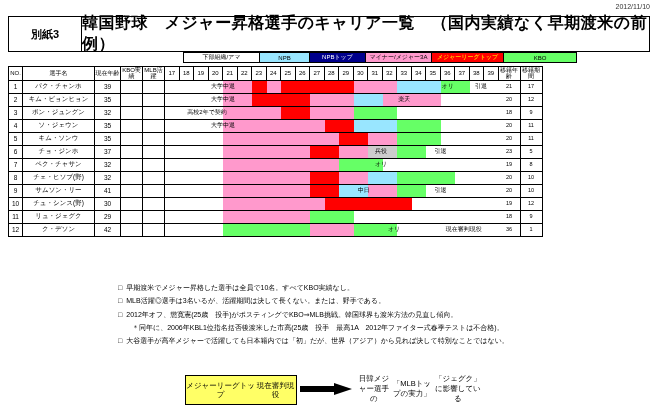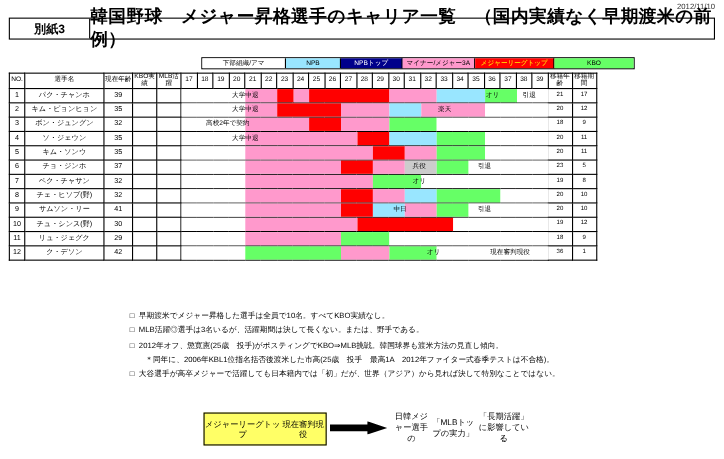--- a/index.html
+++ b/index.html
@@ -12,21 +12,21 @@
     overflow:hidden;
   }
   .page{position:relative;width:658px;height:417px;}
 
   .date{
     position:absolute;right:8px;top:3px;font-size:7px;color:#333;
   }
 
   
   .titlebar{
-    position:absolute;left:8px;top:16px;width:642px;height:20px;
+    position:absolute;left:8px;top:16px;width:642px;height:36px;
     border:1px solid #000;box-sizing:border-box;
     display:flex;align-items:stretch;
   }
   .titlebar .tag{
     width:72px;border-right:1px solid #000;
     display:flex;align-items:center;justify-content:center;
     font-weight:bold;font-size:11px;
   }
   .titlebar .ttl{
     flex:1;display:flex;align-items:center;justify-content:center;
@@ -407,16 +407,16 @@
       <span>現在審判現役</span>
     </div>
   <svg class="arrow" viewBox="0 0 52 12">
     <polygon points="0,3 34,3 34,0 52,6 34,12 34,9 0,9" fill="#000"></polygon>
   </svg>
   <div class="bbox2">
       <span>日韓メジャー選手の</span>
       <br>
       <span>「MLBトップの実力」</span>
       <br>
-      <span>「長期活躍」に影響している</span>
+      <span>「ジェグク」に影響している</span>
     </div>
 
 </div>
 
 </body></html>

